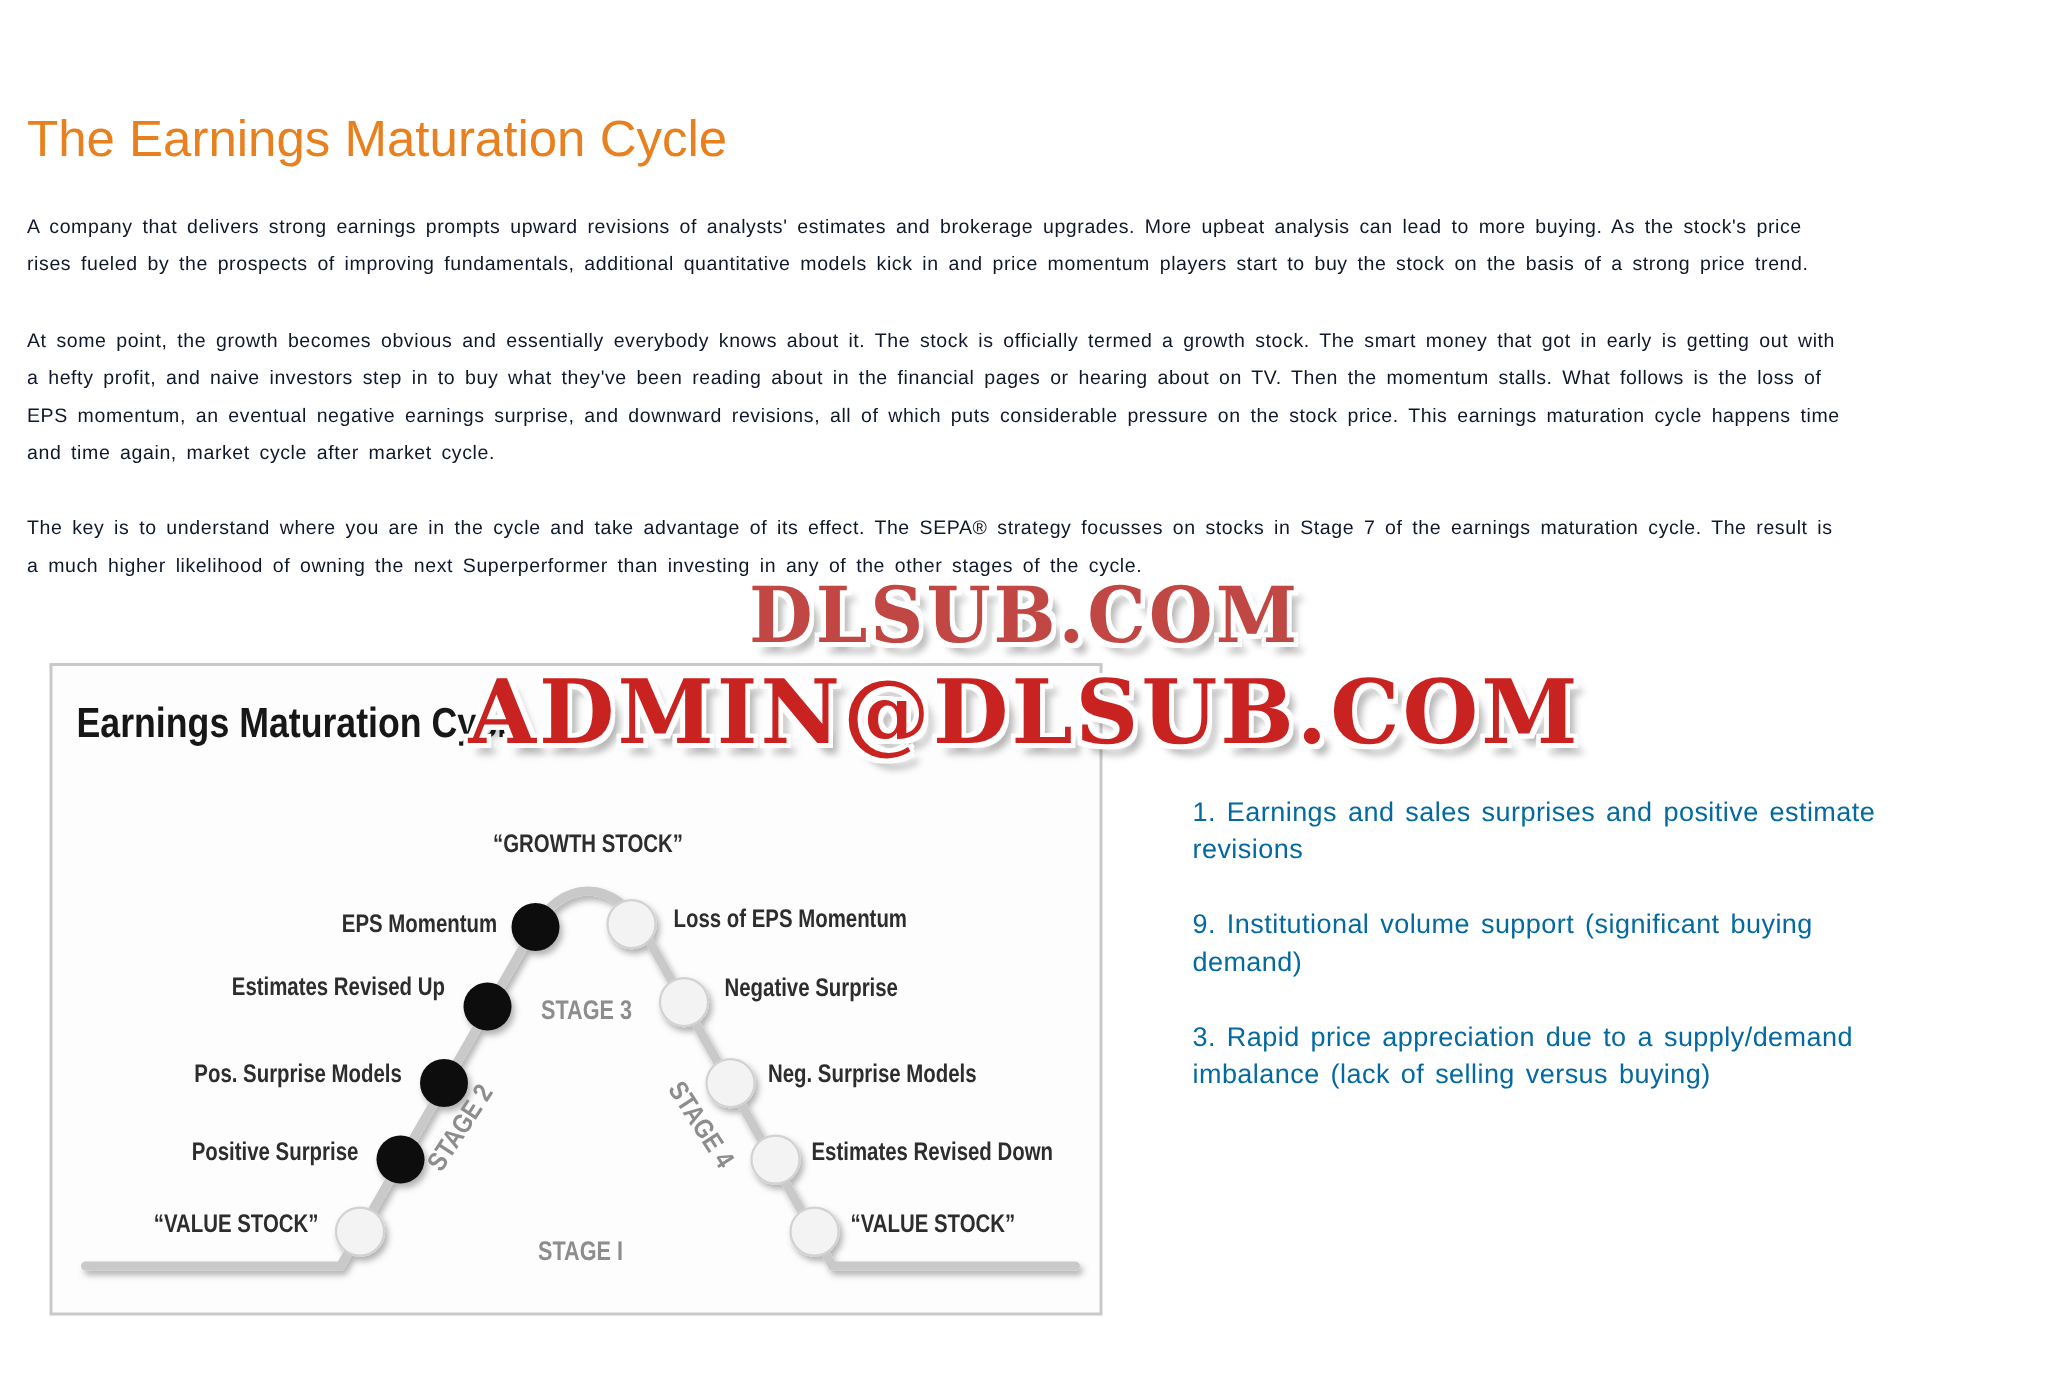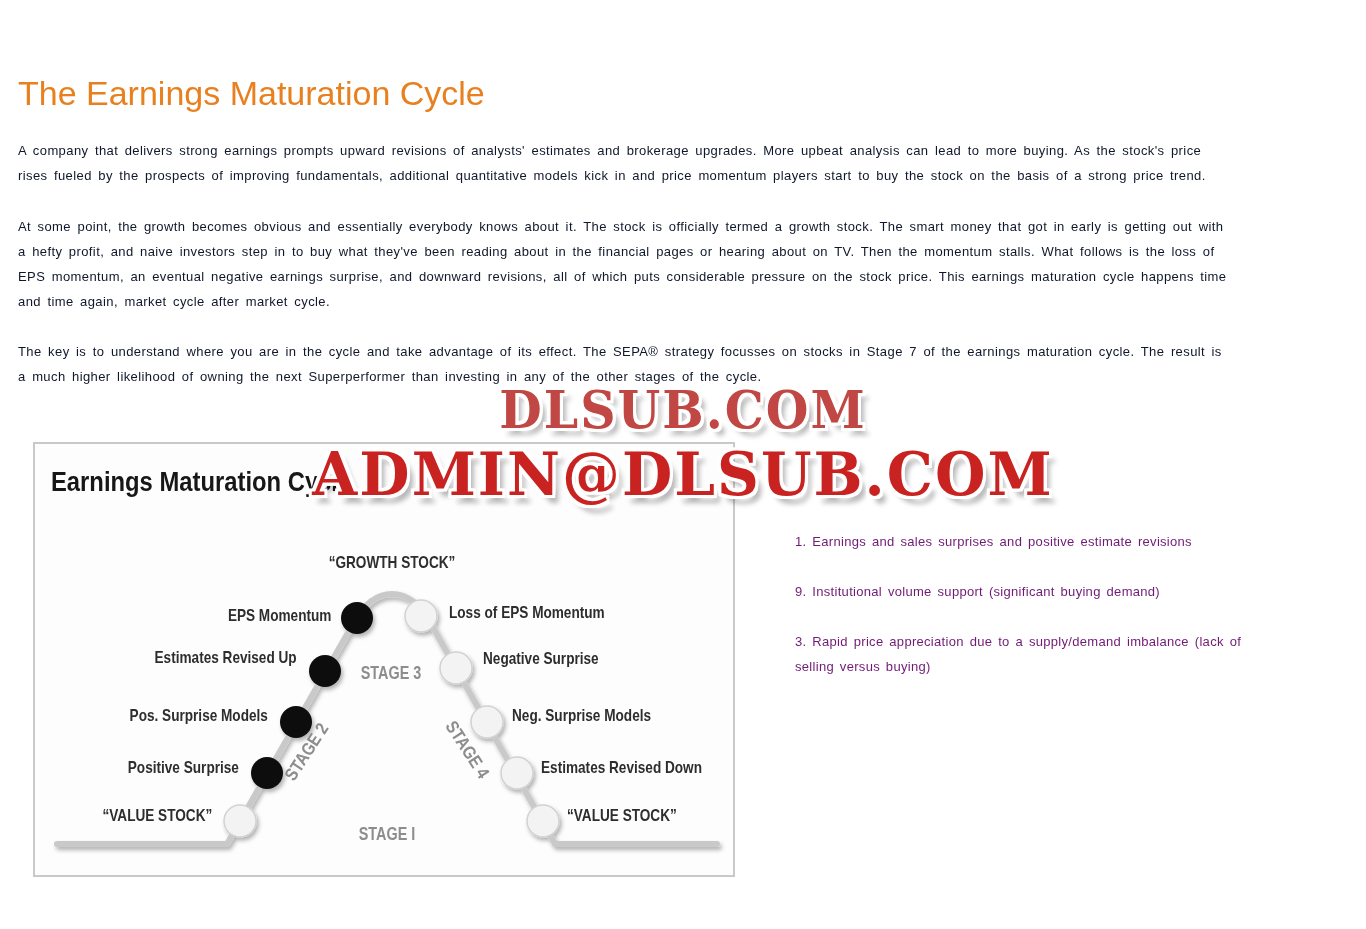--- a/index.html
+++ b/index.html
@@ -75,21 +75,21 @@
   .lbl-stage2                { left:272px;  top:308px; }
   .lbl-stage4                { left:432px;  top:306px; }
 
   
   .sepa { position:absolute; left:795px; top:498px; width:480px; z-index:8; }
   .sepa-heading {
     font-size:19.5px; font-weight:700; color:#333333; line-height:21.5px;
     letter-spacing:0.2px;
   }
   .sepa p.sepa-item {
-    margin-top:25px; font-size:13px; line-height:25px; color:#701a75;
+    margin-top:25px; font-size:18px; line-height:25px; color:#0369a1;
     letter-spacing:0.3px; word-spacing:2px;
   }
   .sepa p.sepa-item:first-of-type { margin-top:31px; }
 </style>
 </head>
 <body>
 
 <div class="content">
   <h1 class="page-title">The Earnings Maturation Cycle</h1>
   <p class="body-para">A company that delivers strong earnings prompts upward revisions of analysts' estimates and brokerage upgrades. More upbeat analysis can lead to more buying. As the stock's price rises fueled by the prospects of improving fundamentals, additional quantitative models kick in and price momentum players start to buy the stock on the basis of a strong price trend.</p>

